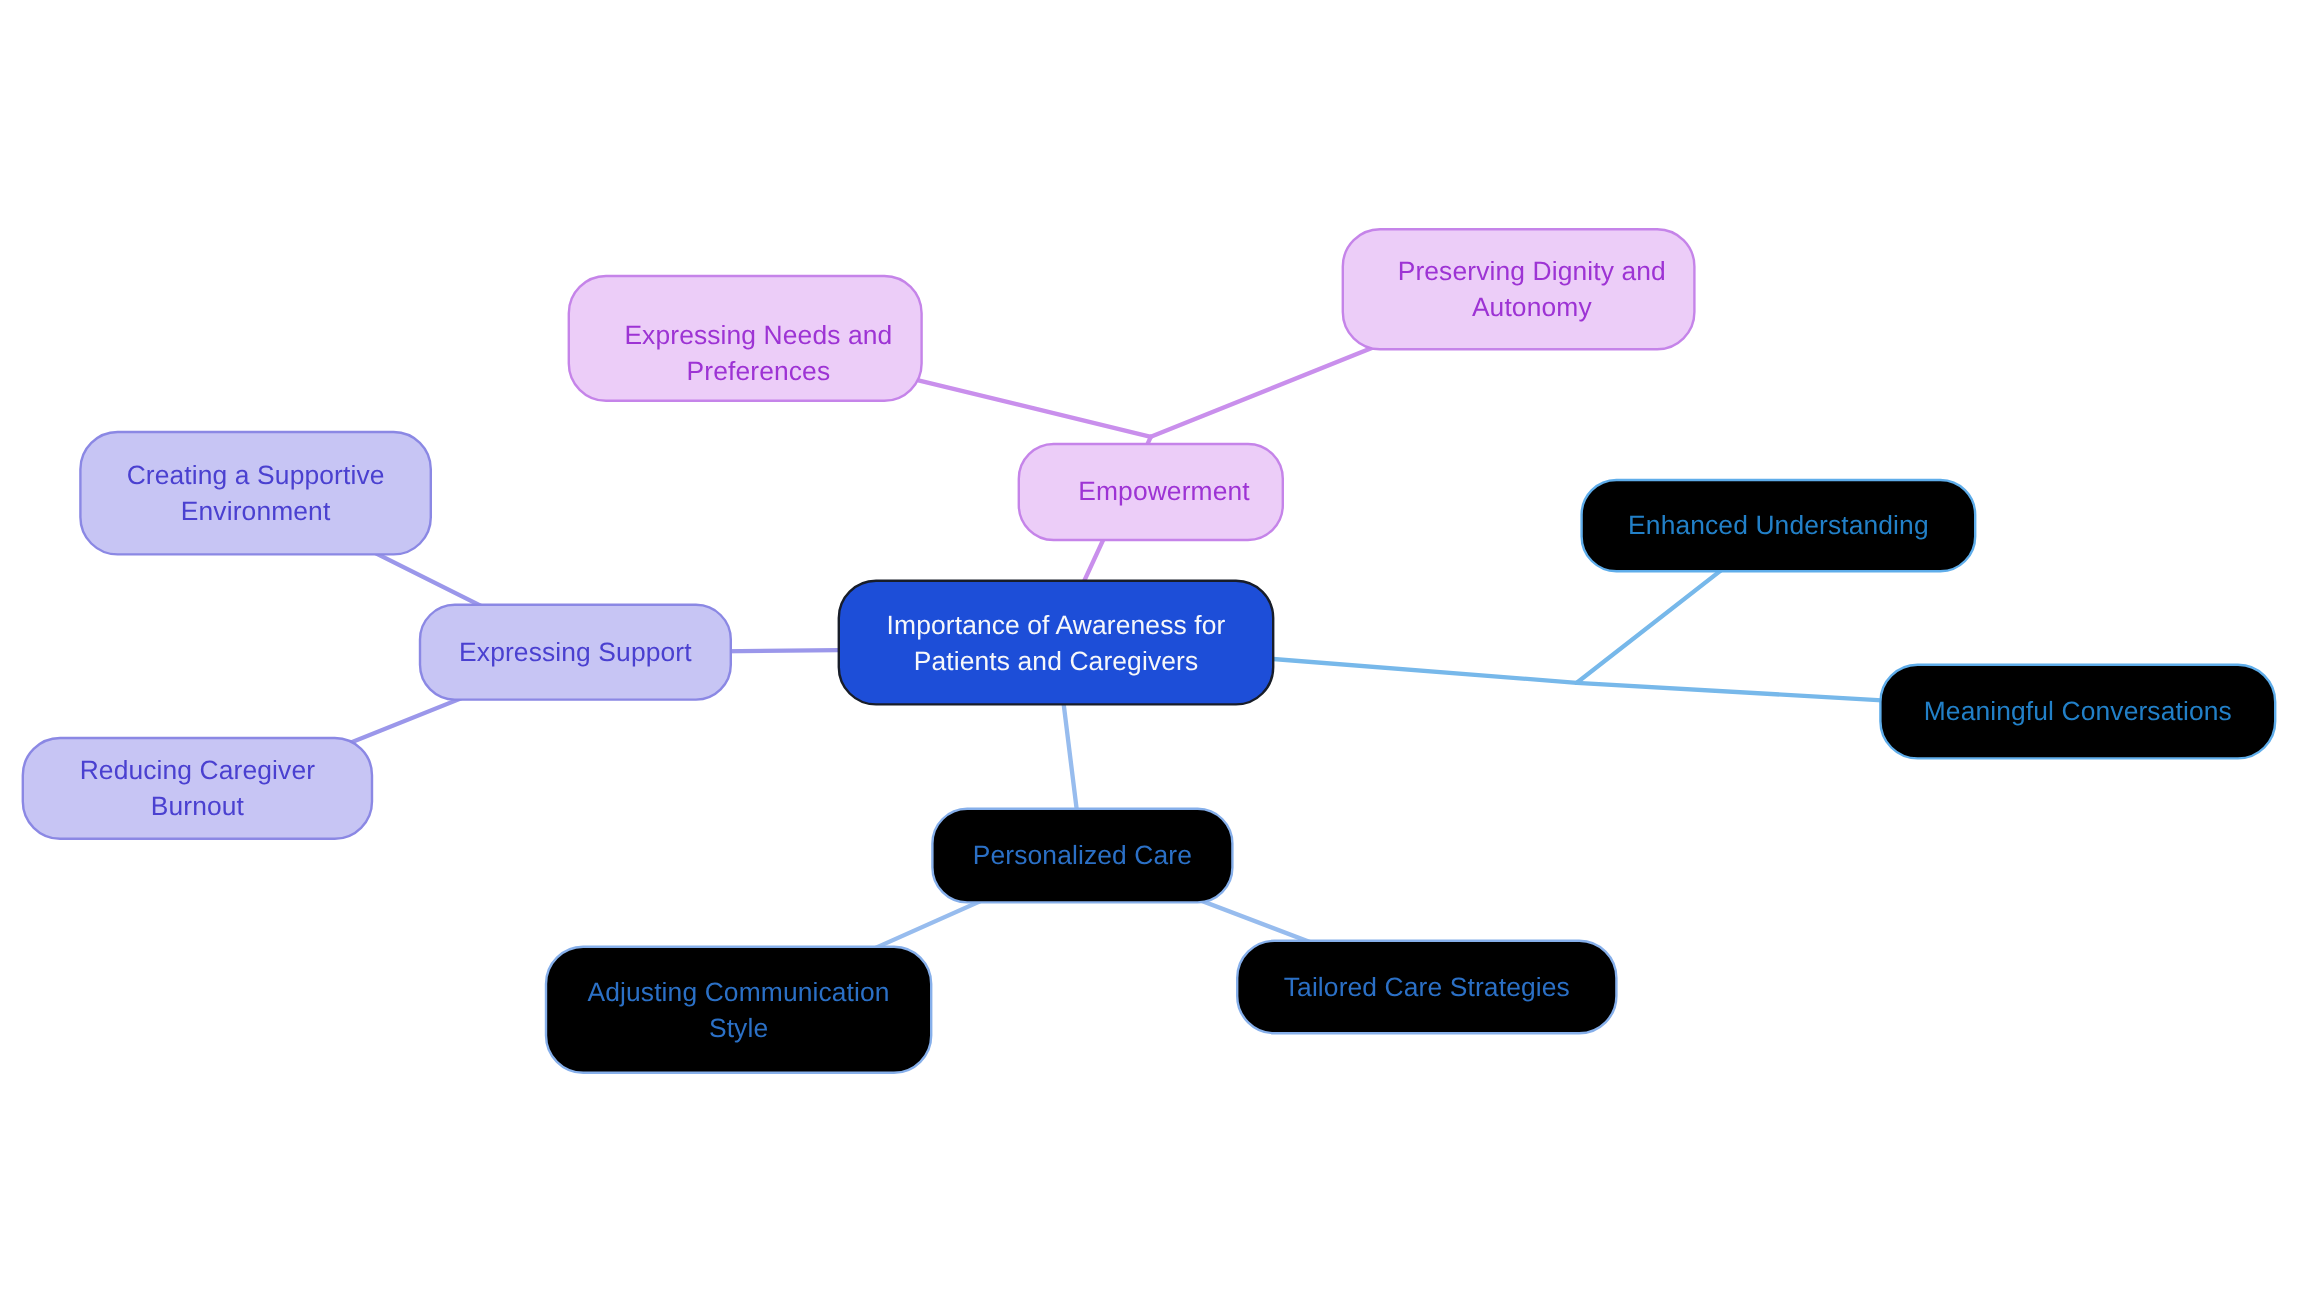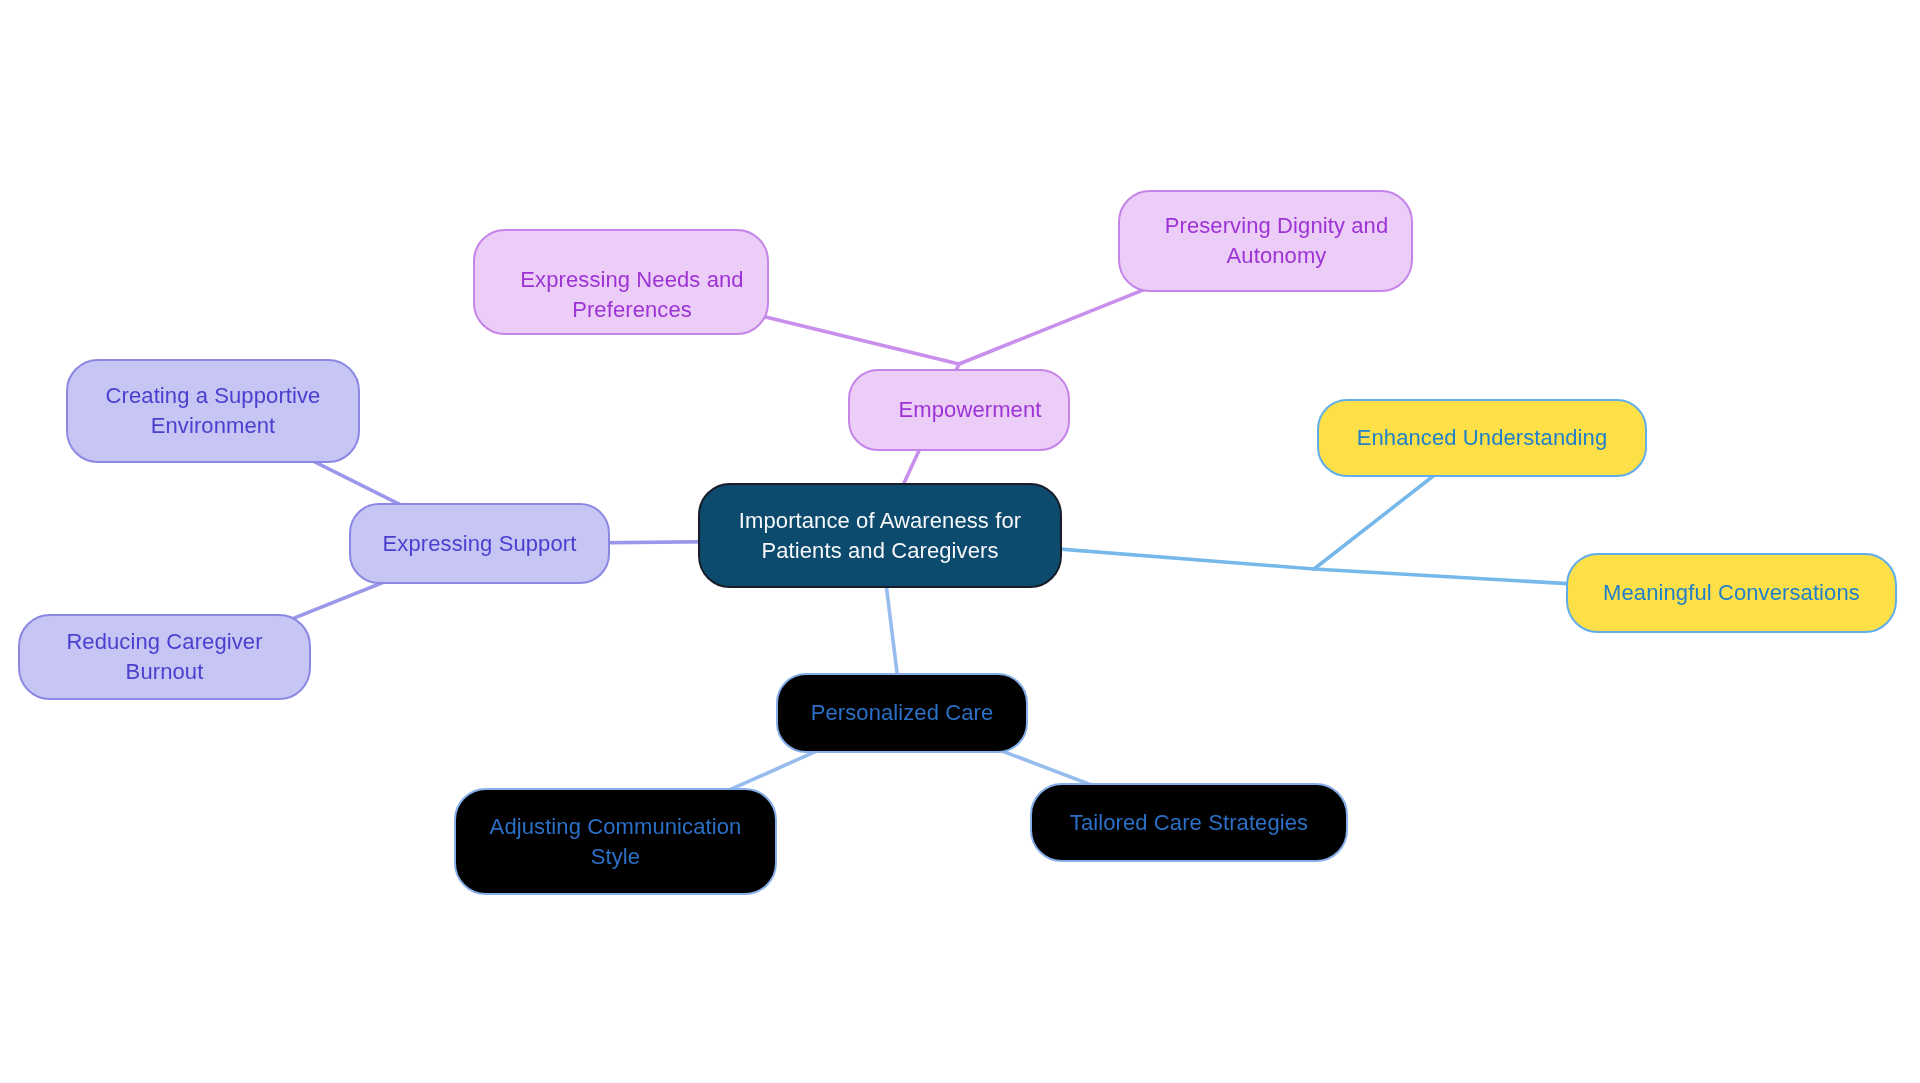--- a/index.html
+++ b/index.html
@@ -31,39 +31,39 @@
     font-weight: 400;
     padding: 8px 22px;
     border-style: solid;
     border-width: 2px;
     letter-spacing: 0.1px;
     cursor: default;
   }
   .node-root {
     left: 698px; top: 483px;
     width: 364px; height: 105px;
-    background: #0c4a6e;
+    background: #1d4ed8;
     border-color: #181d29;
     color: #f7f8fa;
     border-radius: 32px;
     padding: 8px 18px;
   }
   .branch-empowerment {
     background: #eccdf8;
     border-color: #c584e9;
     color: #9d33d4;
     padding-left: 44px;
   }
   .branch-emotional {
     background: #c7c5f4;
     border-color: #8b88e4;
     color: #4a40d0;
   }
   .branch-communication {
-    background: #fde047;
+    background: #000000;
     border-color: #5fadea;
     color: #2280c8;
   }
   .branch-personalized {
     background: #000000;
     border-color: #86afea;
     color: #2b70c6;
   }
   .node-empowerment  { left: 848px;  top: 323px; width: 222px; height: 82px;  border-radius: 30px; margin-top: 46px; }
   .node-expressing   { left: 473px;  top: 229px; width: 296px; height: 106px; border-radius: 32px; align-items: flex-end; }

